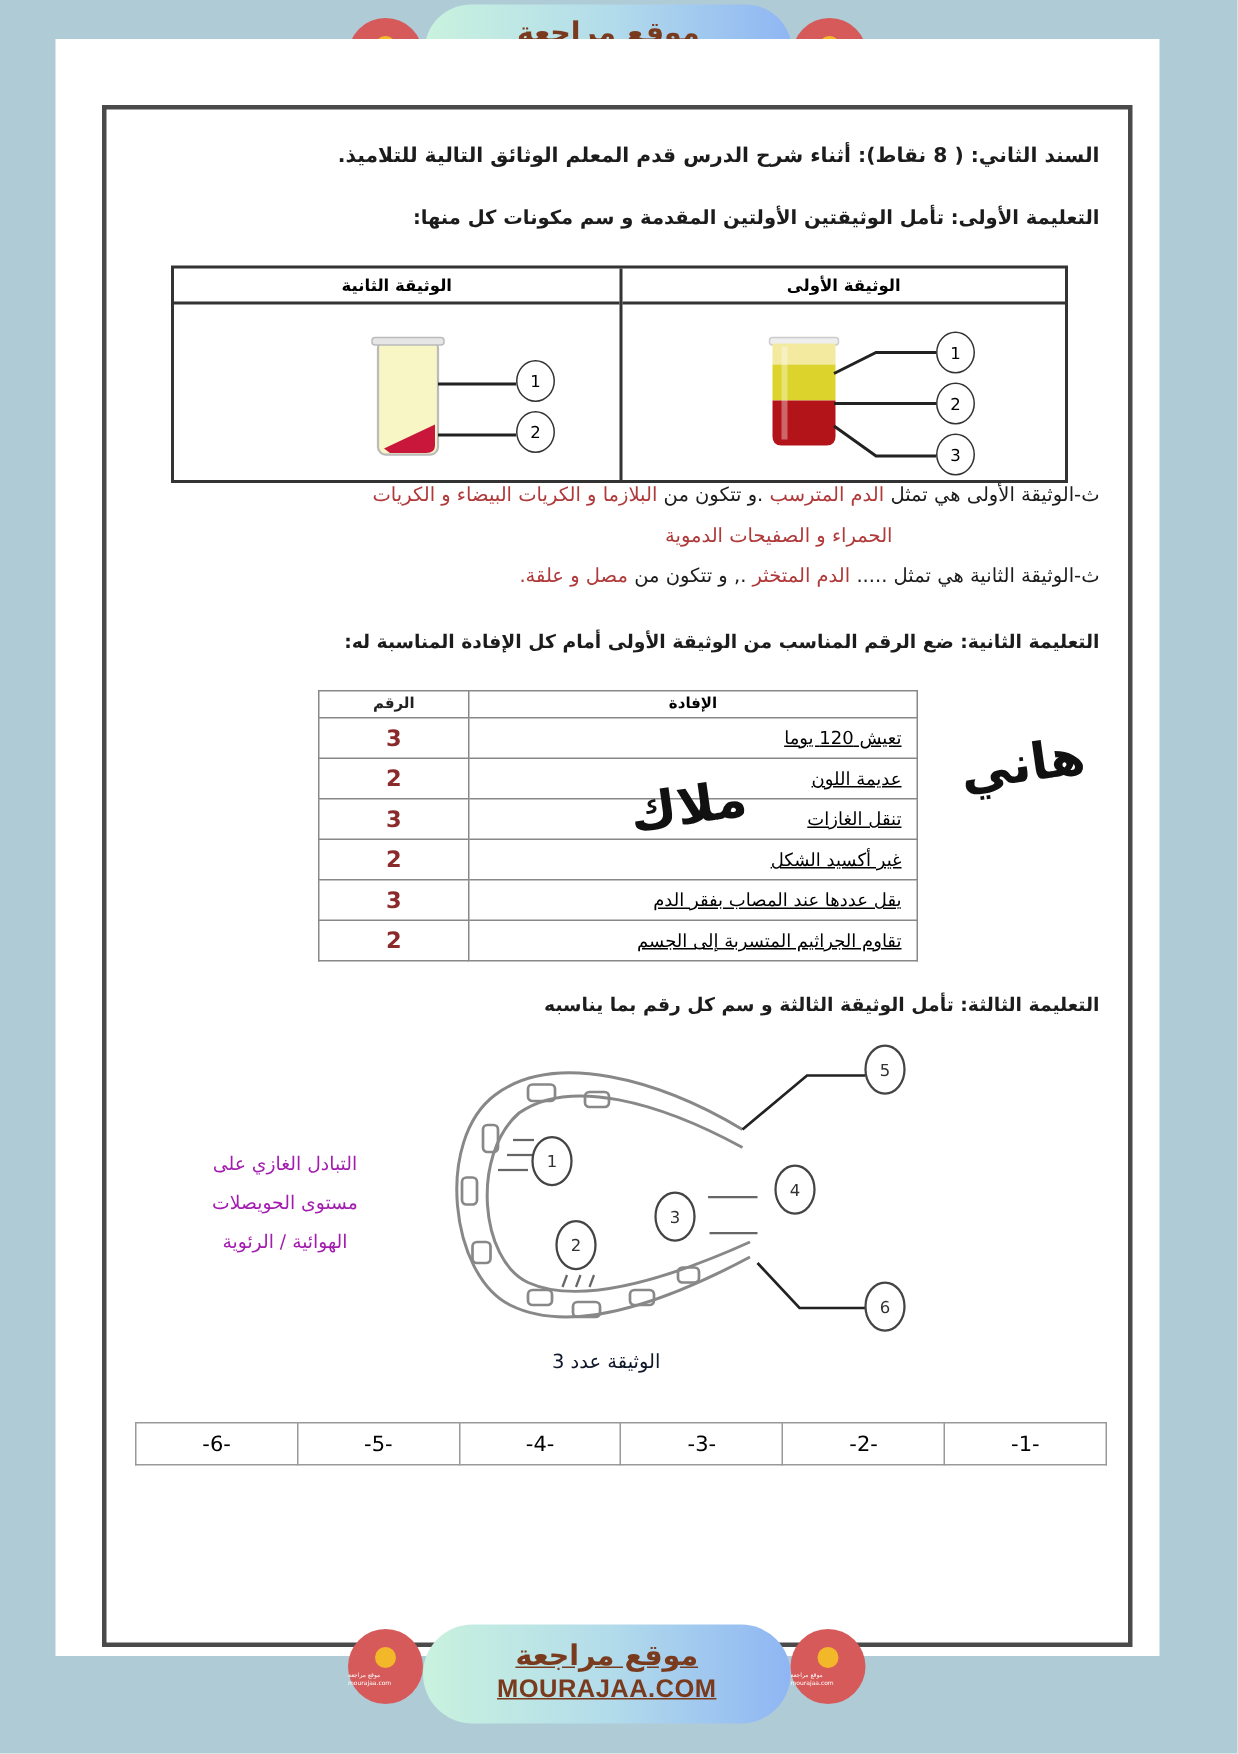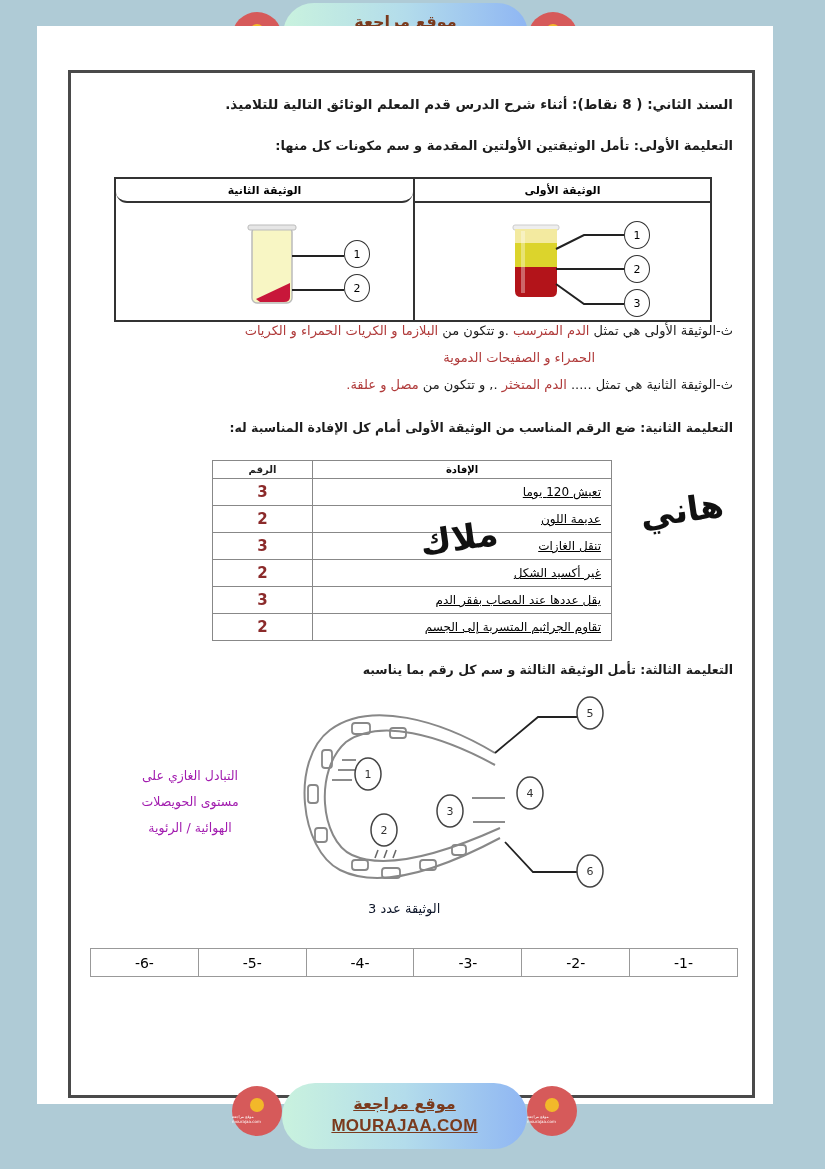--- a/index.html
+++ b/index.html
@@ -20,21 +20,21 @@
   
   .banner {
     position: absolute; left: 283px; width: 245px; height: 62px;
     border-radius: 34px;
     background: linear-gradient(90deg, #c9f2de 0%, #b3dceb 50%, #8fb6f3 100%);
     display: flex; flex-direction: column; align-items: center; justify-content: center;
     color: #7a3a1d; font-weight: bold;
   }
   .banner.top { top: 3px; }
   .banner.bottom { top: 1083px; height: 66px; left: 282px; }
-  .banner .ar { font-size: 16px; text-decoration: underline; line-height: 20px; font-family: "DejaVu Sans", sans-serif; }
+  .banner .ar { font-size: 19px; text-decoration: underline; line-height: 20px; font-family: "DejaVu Sans", sans-serif; }
   .banner .en { font-size: 17px; text-decoration: underline; line-height: 24px; letter-spacing: 0.3px; font-family: "Liberation Sans", sans-serif; }
   .badge {
     position: absolute; width: 50px; height: 50px; border-radius: 50%;
     background: #d65a5a; display: flex; flex-direction: column; align-items: center; justify-content: center;
   }
   .badge .dot { width: 14px; height: 14px; border-radius: 50%; background: #f2b82a; margin-bottom: 2px; }
   .badge .small { font-size: 4px; color: #fff; line-height: 5px; font-family: "DejaVu Sans", sans-serif; }
   .badge.tl { left: 232px; top: 12px; }
   .badge.tr { left: 528px; top: 12px; }
   .badge.bl { left: 232px; top: 1086px; }
@@ -91,21 +91,21 @@
   </div>
 
 <div class="paper"></div>
 <div class="frame"></div>
 
 <div class="t rtl bold" style="right:92px; top:96px; font-size:13.5px;">السند الثاني: ( 8 نقاط): أثناء شرح الدرس قدم المعلم الوثائق التالية للتلاميذ.</div>
 <div class="t rtl bold" style="right:92px; top:138px; font-size:13px;">التعليمة الأولى: تأمل الوثيقتين الأولتين المقدمة و سم مكونات كل منها:</div>
 
 <div class="doc-table">
   <div class="hdr" style="left:299px; right:0;">الوثيقة الأولى</div>
-  <div class="hdr" style="left:0; width:297px;border-radius:11px;">الوثيقة الثانية</div>
+  <div class="hdr" style="left:0; width:297px;">الوثيقة الثانية</div>
   <div class="col-divider"></div>
 
   <svg class="beaker" style="left:130px; top:44px;" width="52" height="82">
     <rect x="6" y="4" width="40" height="76" rx="5" fill="#f8f6c4" stroke="#bbb" stroke-width="1.5"></rect>
     <rect x="2" y="2" width="48" height="5" rx="2" fill="#e6e6e6" stroke="#bbb"></rect>
     <path d="M10 76 L44 60 L44 74 Q44 79 38 79 L14 79 Z" fill="#c8173a"></path>
   </svg>
   <div class="line" style="left:176px; top:76px; width:52px;"></div>
   <div class="line" style="left:176px; top:110px; width:52px;"></div>
   <div class="circ" style="left:228px; top:61px;">1</div>
@@ -125,21 +125,21 @@
   </svg>
   <div class="circ" style="left:508px; top:42px;">1</div>
   <div class="circ" style="left:508px; top:76px;">2</div>
   <div class="circ" style="left:508px; top:110px;">3</div>
 </div>
 
 <div class="t rtl" style="right:92px; top:323px; font-size:13px;">
   <span>ث-الوثيقة الأولى هي تمثل</span>
   <span class="red">الدم المترسب</span>
   <span>.و تتكون من</span>
-  <span class="red">البلازما و الكريات الحمراء و الكريات</span>
+  <span class="red">البلازما و الكريات البيضاء و الكريات</span>
 </div>
 <div class="t rtl red" style="right:230px; top:350px; font-size:13px;">الحمراء و الصفيحات الدموية</div>
 <div class="t rtl" style="right:92px; top:377px; font-size:13px;">
   <span>ث-الوثيقة الثانية هي تمثل .....</span>
   <span class="red">الدم المتخثر</span>
   <span>., و تتكون من</span>
   <span class="red">مصل و علقة.</span>
 </div>
 
 <div class="t rtl bold" style="right:92px; top:420px; font-size:12.5px;">التعليمة الثانية: ضع الرقم المناسب من الوثيقة الأولى أمام كل الإفادة المناسبة له:</div>

